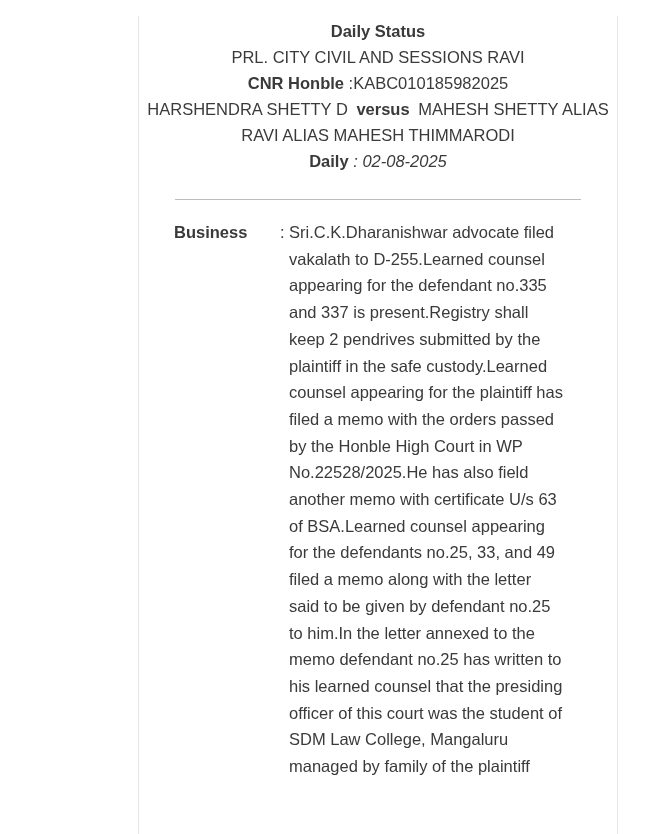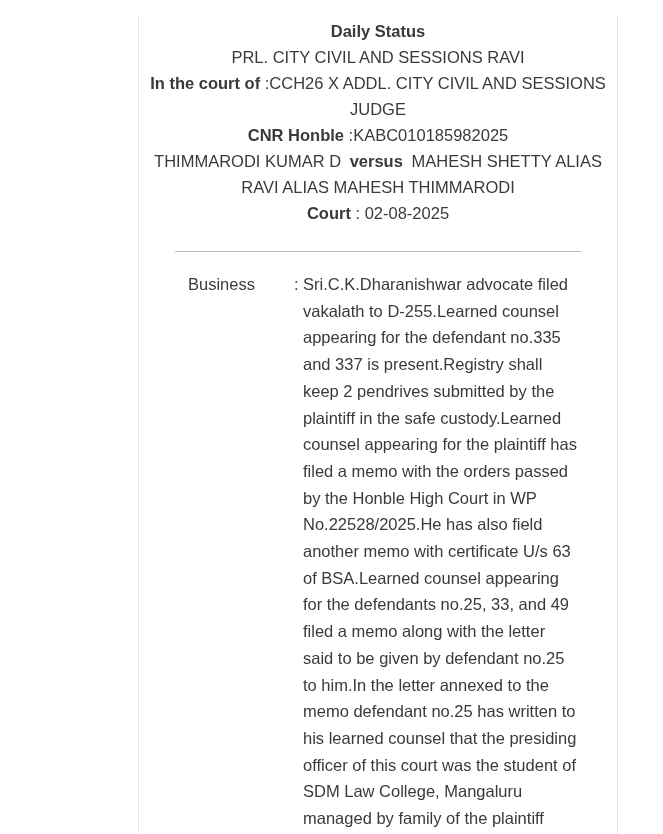--- a/index.html
+++ b/index.html
@@ -24,64 +24,60 @@
     border-right:1px solid var(--border);
   }
   .doc-header{
     padding:2px 0 0;
     text-align:center;
     line-height:26px;
   }
   .hline{width:100%;}
   .b{font-weight:bold;}
   .versus{font-weight:bold;margin:16px 4px;}
-  .date-val{}
+  .date-val{font-style:italic;}
   .divider{
     border:0;border-top:1px solid var(--divider);
     width:406px;margin:25px auto 0;height:0;
   }
   .business-row{
     display:flex;align-items:flex-start;
     margin-top:19px;padding-left:35px;
     line-height:26.7px;
   }
-  .biz-label{flex:0 0 106px;font-weight:normal;margin-left:14px;}
+  .biz-label{flex:0 0 106px;font-weight:bold;}
   .biz-colon{flex:0 0 9px;}
   .biz-text{width:275px;}
 </style>
 </head>
 <body>
 
 <div class="doc-column">
 
   <div class="doc-header">
 
     <div class="hline b">Daily Status</div>
 
     <div class="hline">PRL. CITY CIVIL AND SESSIONS RAVI</div>
 
-    <div class="hline">
-      <span class="b">In the court of</span>
-      <span>:CCH26 X ADDL. CITY CIVIL AND SESSIONS JUDGE</span>
-    </div>
 
     <div class="hline">
       <span class="b">CNR Honble</span>
       <span>:KABC010185982025</span>
     </div>
 
 
     <div class="hline">
-      <span>THIMMARODI KUMAR D</span>
+      <span>HARSHENDRA SHETTY D</span>
       <span class="versus">versus</span>
       <span>MAHESH SHETTY ALIAS RAVI ALIAS MAHESH THIMMARODI</span>
     </div>
 
     <div class="hline">
-      <span class="b">Court</span>
+      <span class="b">Daily</span>
       <span class="date-val">: 02-08-2025</span>
     </div>
 
   </div>
 
   <hr class="divider">
 
   <div class="business-row">
     <div class="biz-label">Business</div>
     <div class="biz-colon">:</div>

